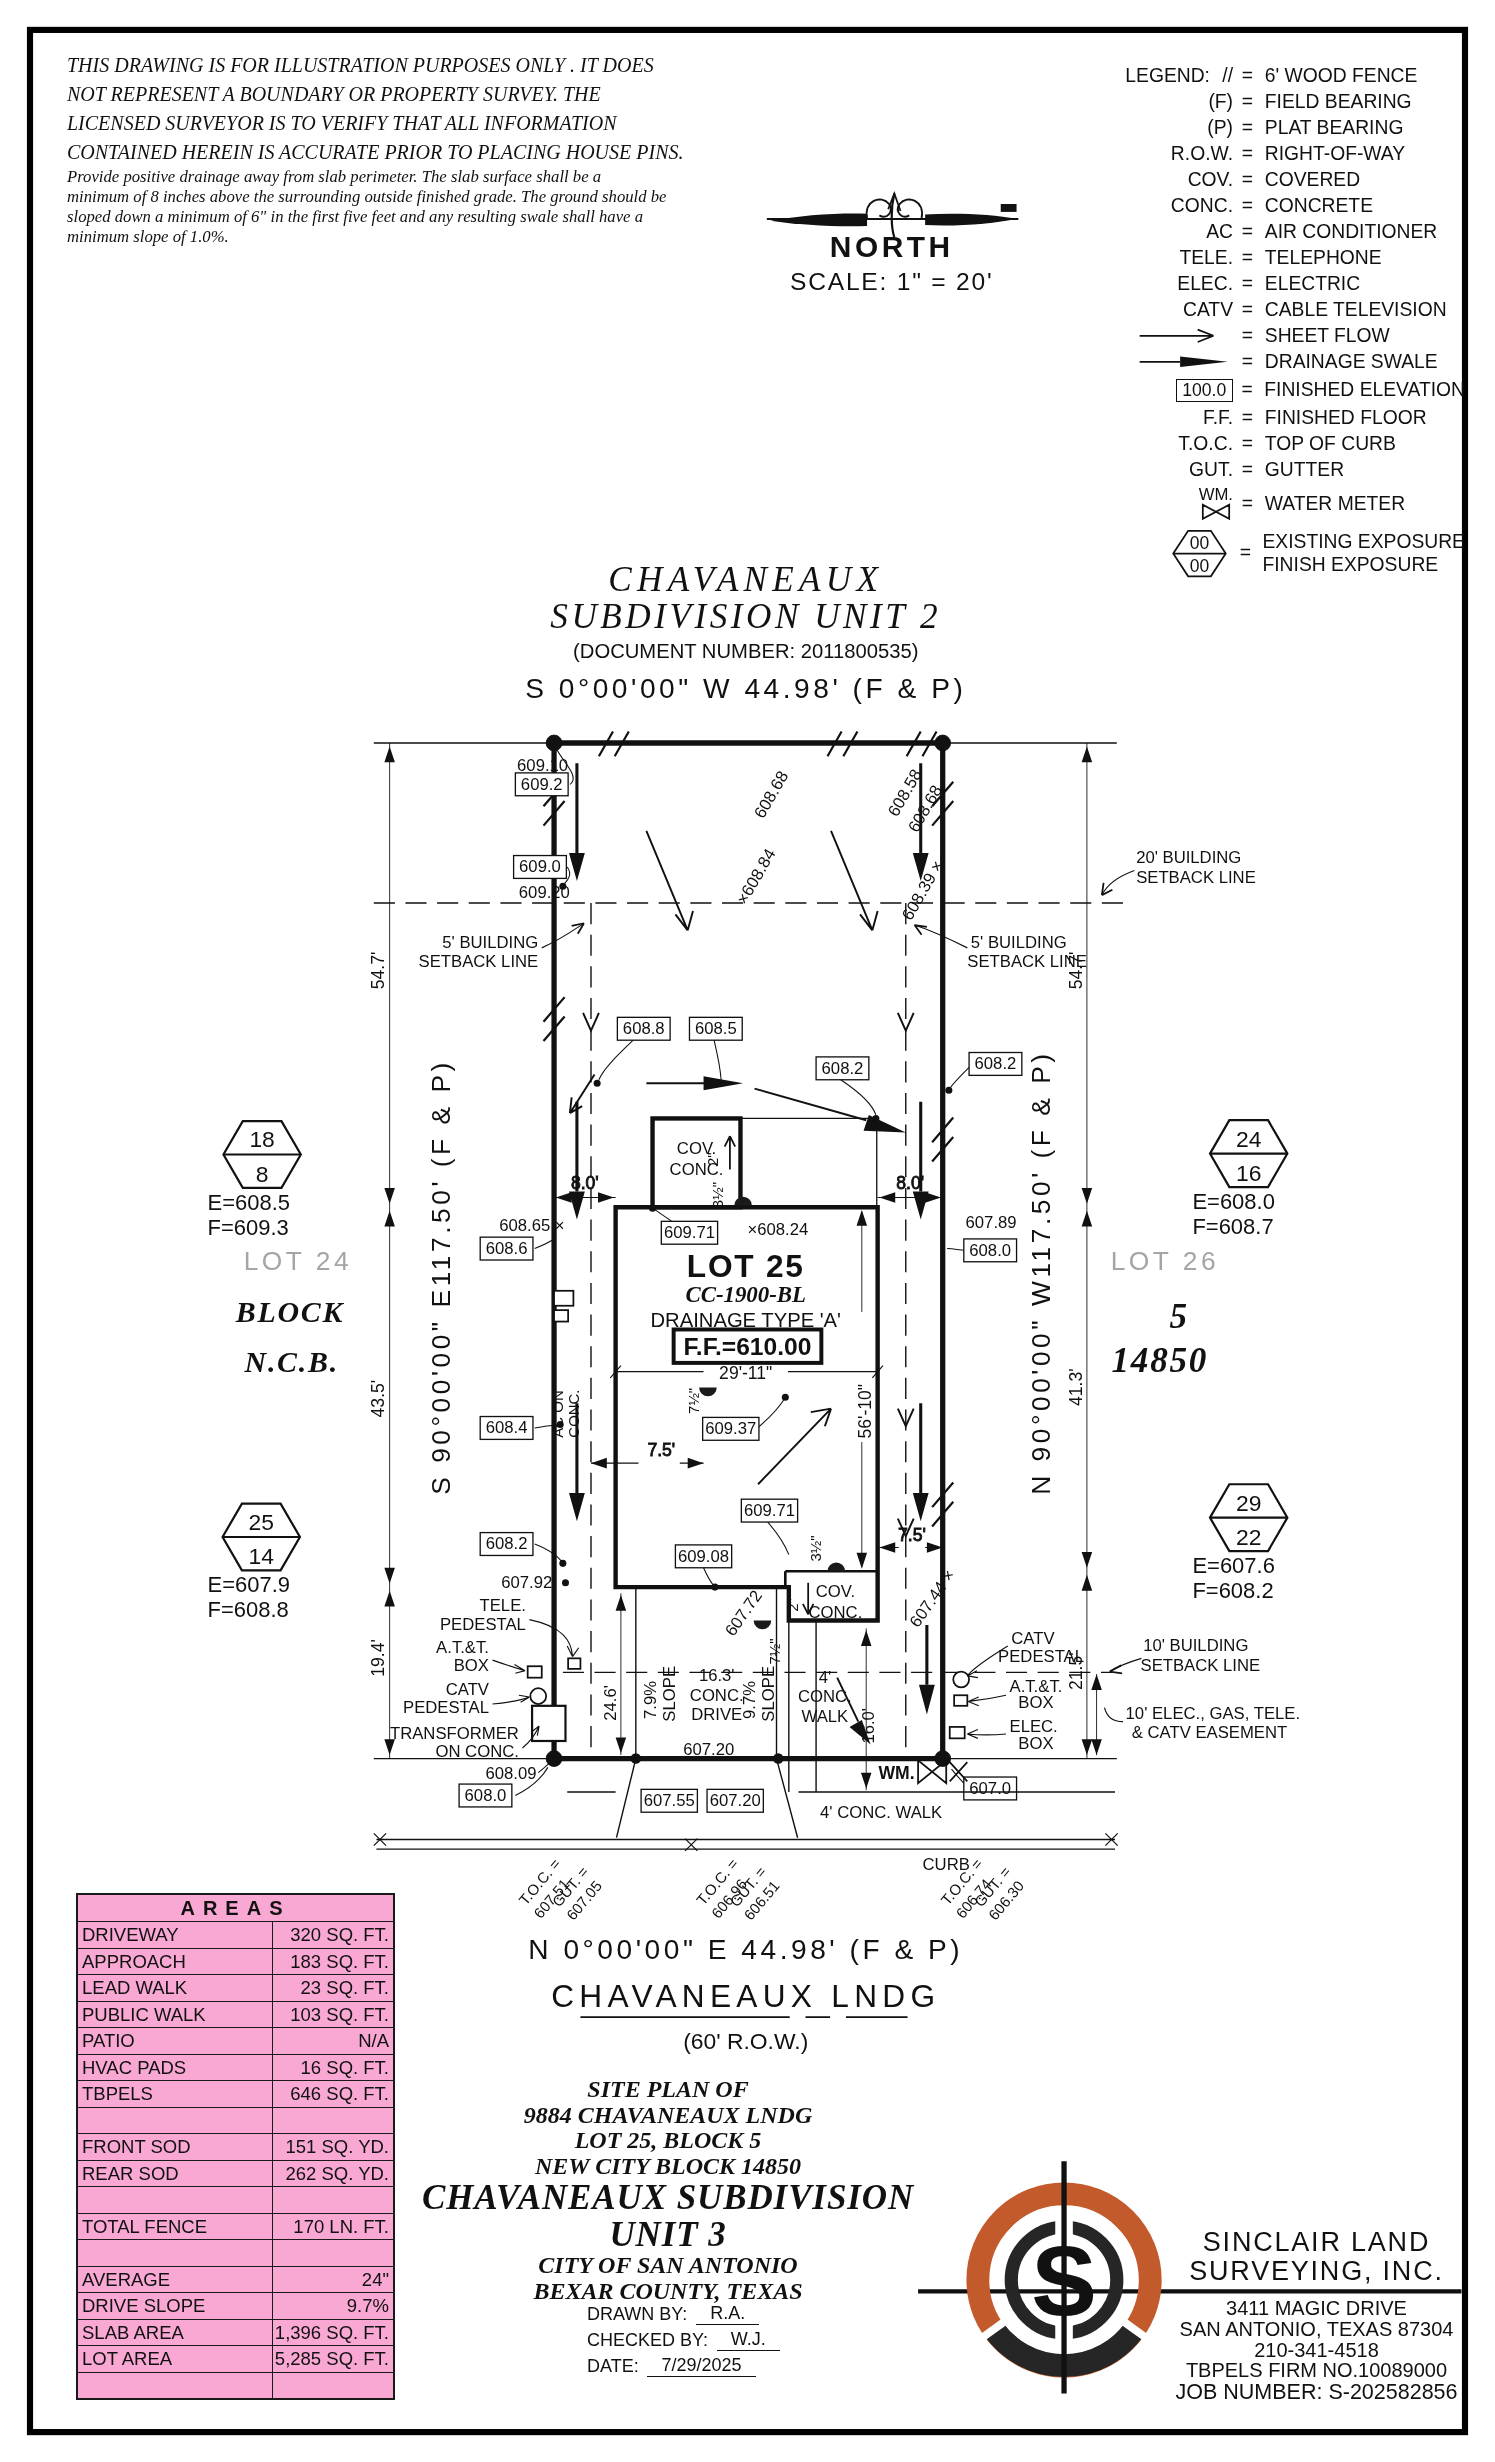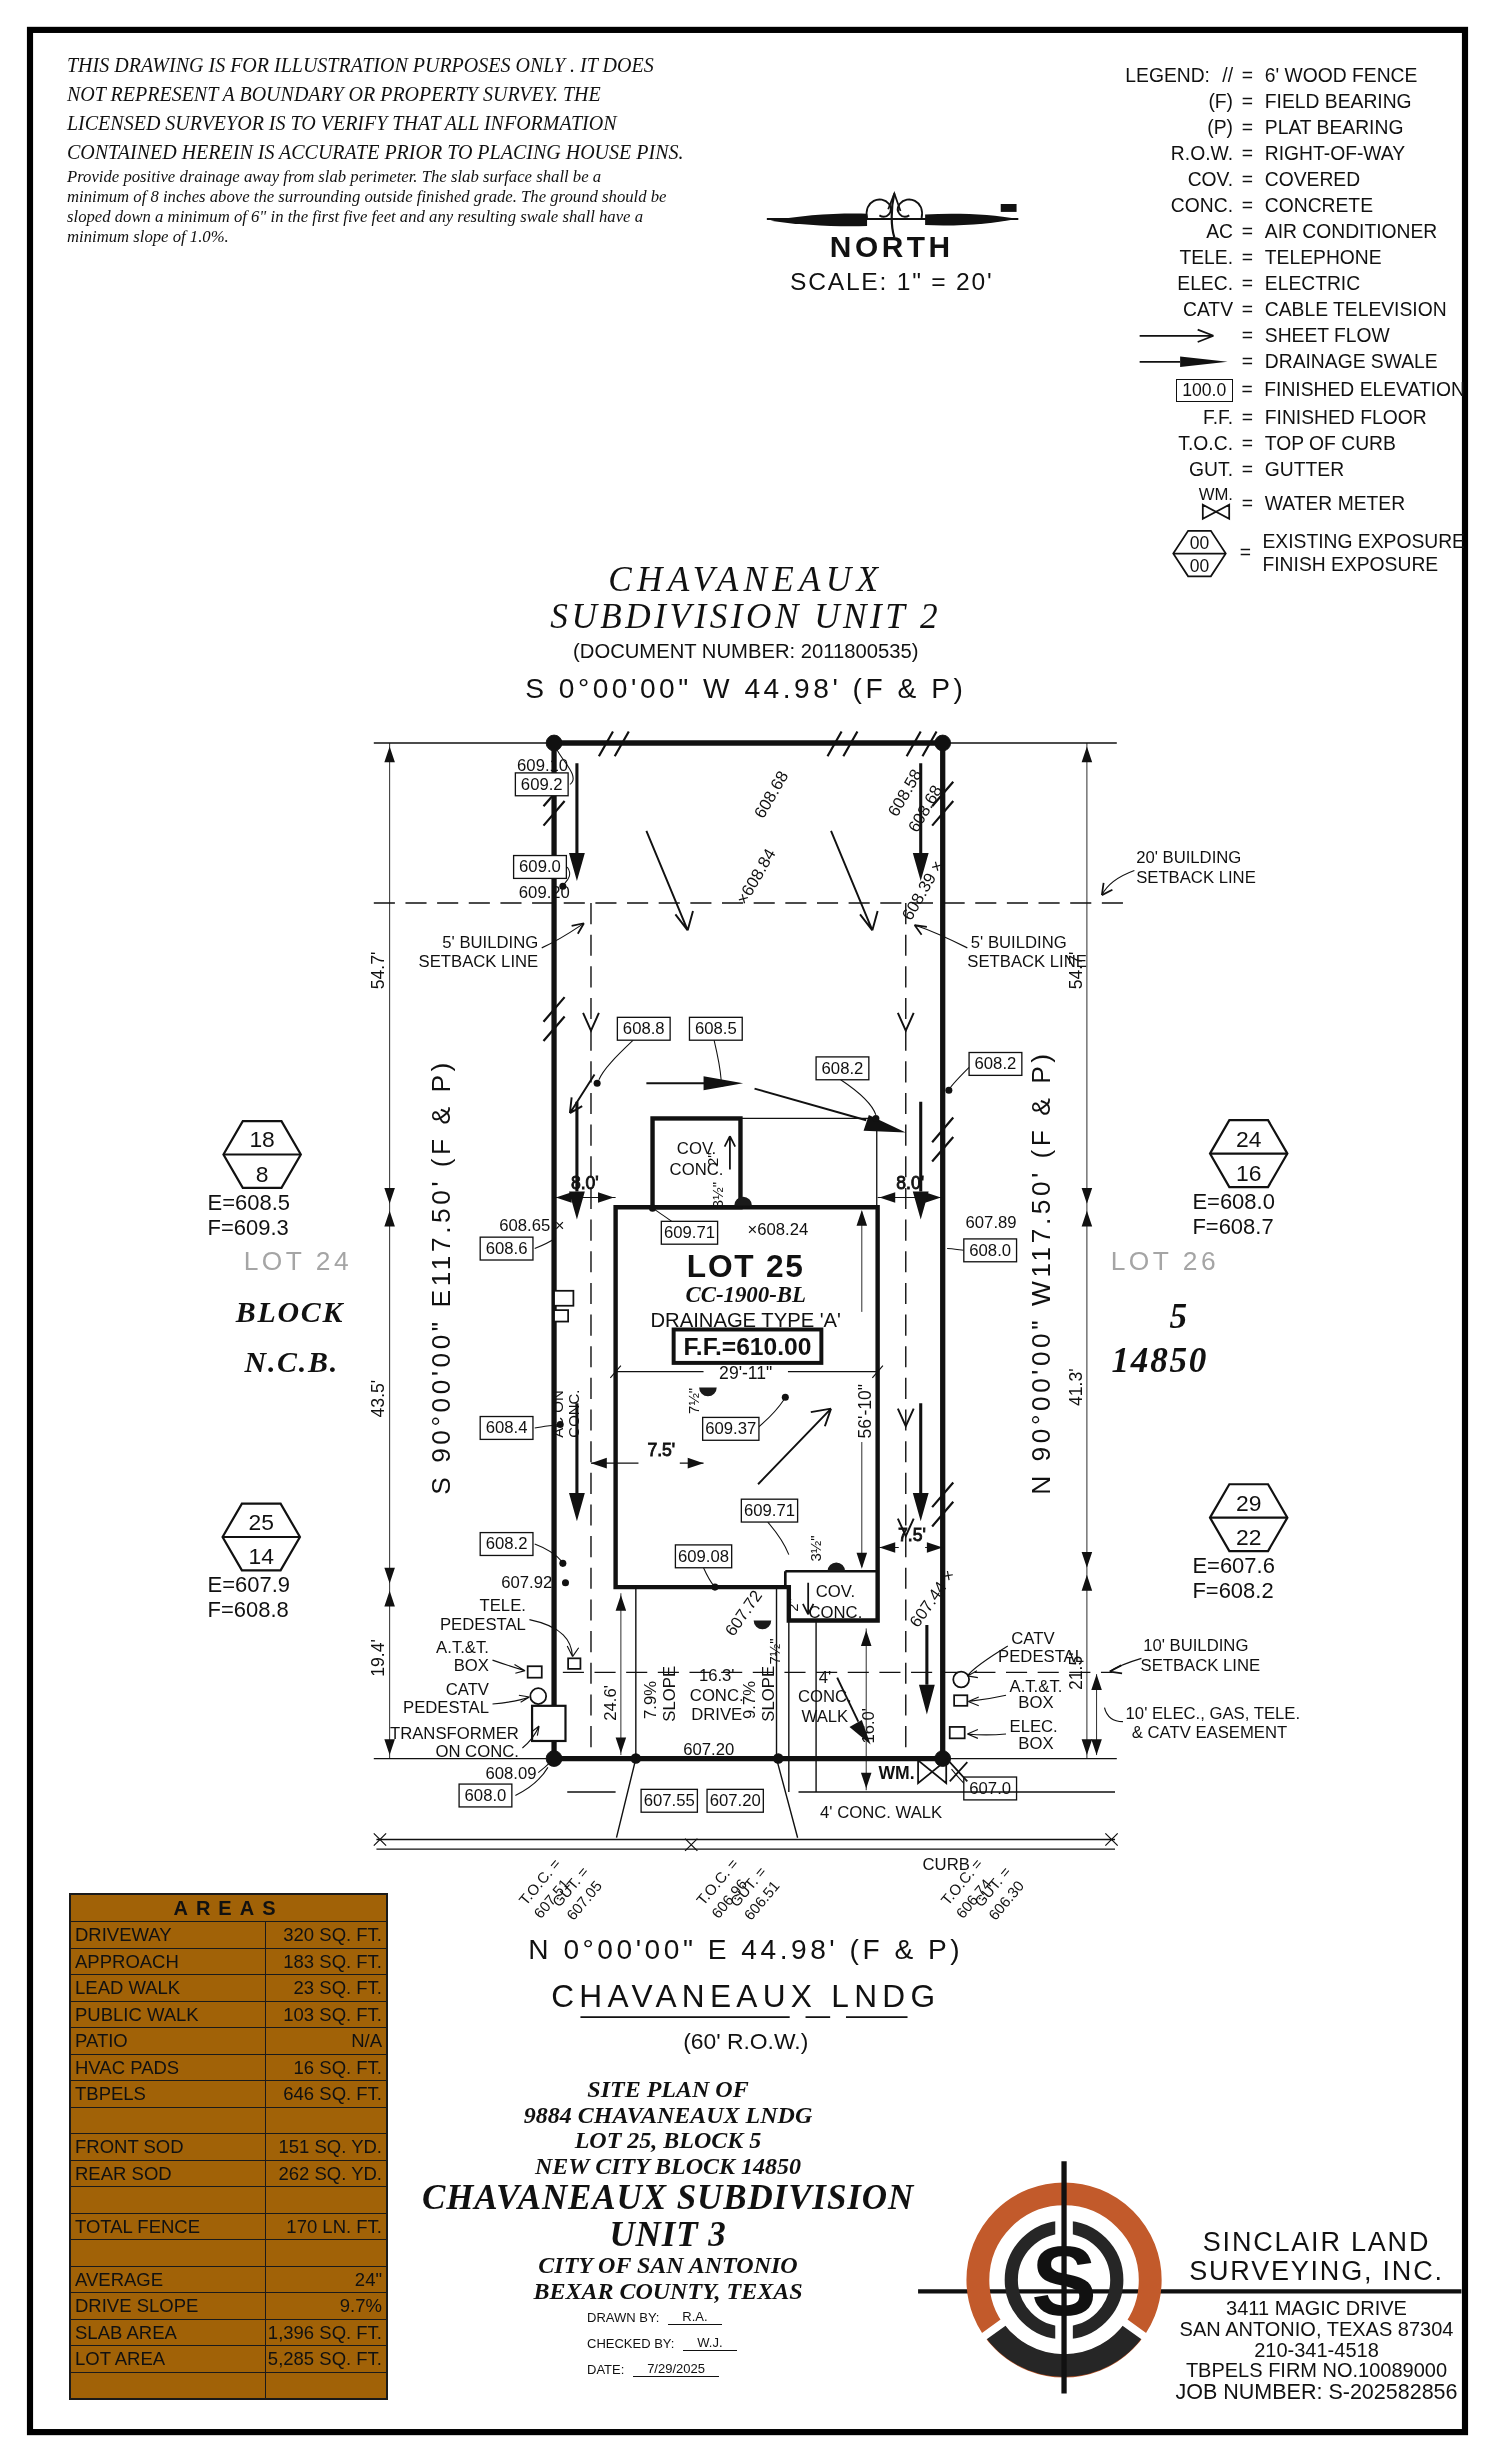--- a/index.html
+++ b/index.html
@@ -21,31 +21,31 @@
   
   #legend{left:1096px;top:63px;width:369px}
   .lrow{display:flex;align-items:center;height:26px;font-size:19.3px;white-space:nowrap}
   .lrow.tall{height:42px}.lrow.hexr{height:56px}
   .lsym{width:137px;text-align:right;padding-right:8.8px;display:flex;justify-content:flex-end;align-items:center;}
   .leq{width:23px}
   .ltitle{margin-right:12.3px}
   .box100{border:1.8px solid #111;padding:0 5.3px;font-size:17.6px}
   .wmcol{display:flex;flex-direction:column;align-items:center;line-height:16px}
   
-  #areas{left:69px;top:1893px;width:315px;border:2.2px solid #1a1a1a;background:#a16207}
+  #areas{left:76px;top:1893px;width:315px;border:2.2px solid #1a1a1a;background:#f9a8d4}
   #areas .title{height:26px;border-bottom:1.8px solid #1a1a1a;text-align:center;font-size:20px;letter-spacing:8px;font-weight:bold;line-height:26px}
   .arow{display:grid;grid-template-columns:195px 1fr;height:25.5px;border-bottom:1.3px solid #1a1a1a;font-size:18.5px;line-height:25.5px}
   .arow:last-child{border-bottom:none}
   .arow .al{padding-left:4px;border-right:1.3px solid #1a1a1a;overflow:hidden}
   .arow .av{text-align:right;padding-right:4px;white-space:nowrap}
   
   #tblock{left:422px;top:2077px;width:492px;text-align:center;font-family:"Liberation Serif",serif;font-style:italic;font-weight:bold;white-space:nowrap}
   #tblock .t26{font-size:24px;line-height:25.5px}
   #tblock .t40{font-size:35px;line-height:37px;letter-spacing:0.9px}
-  #drawnby{left:587px;top:2299px;width:264px;font-size:13px}
+  #drawnby{left:587px;top:2299px;width:264px;font-size:18px}
   #drawnby .drow{display:flex;height:26px;align-items:flex-end;gap:8.8px}
   #drawnby .dval{border-bottom:1.8px solid #111;padding:0 14px;text-align:center}
   
   #company{left:1166px;top:2228px;width:301px;text-align:center}
   #company .cname{font-size:27px;line-height:29px;letter-spacing:1.8px}
   #company .caddr{font-size:20px;line-height:20.7px;margin-top:12.3px}
   #company .cjob{font-size:21.5px;line-height:23px;}
 </style>
 </head>
 <body>

